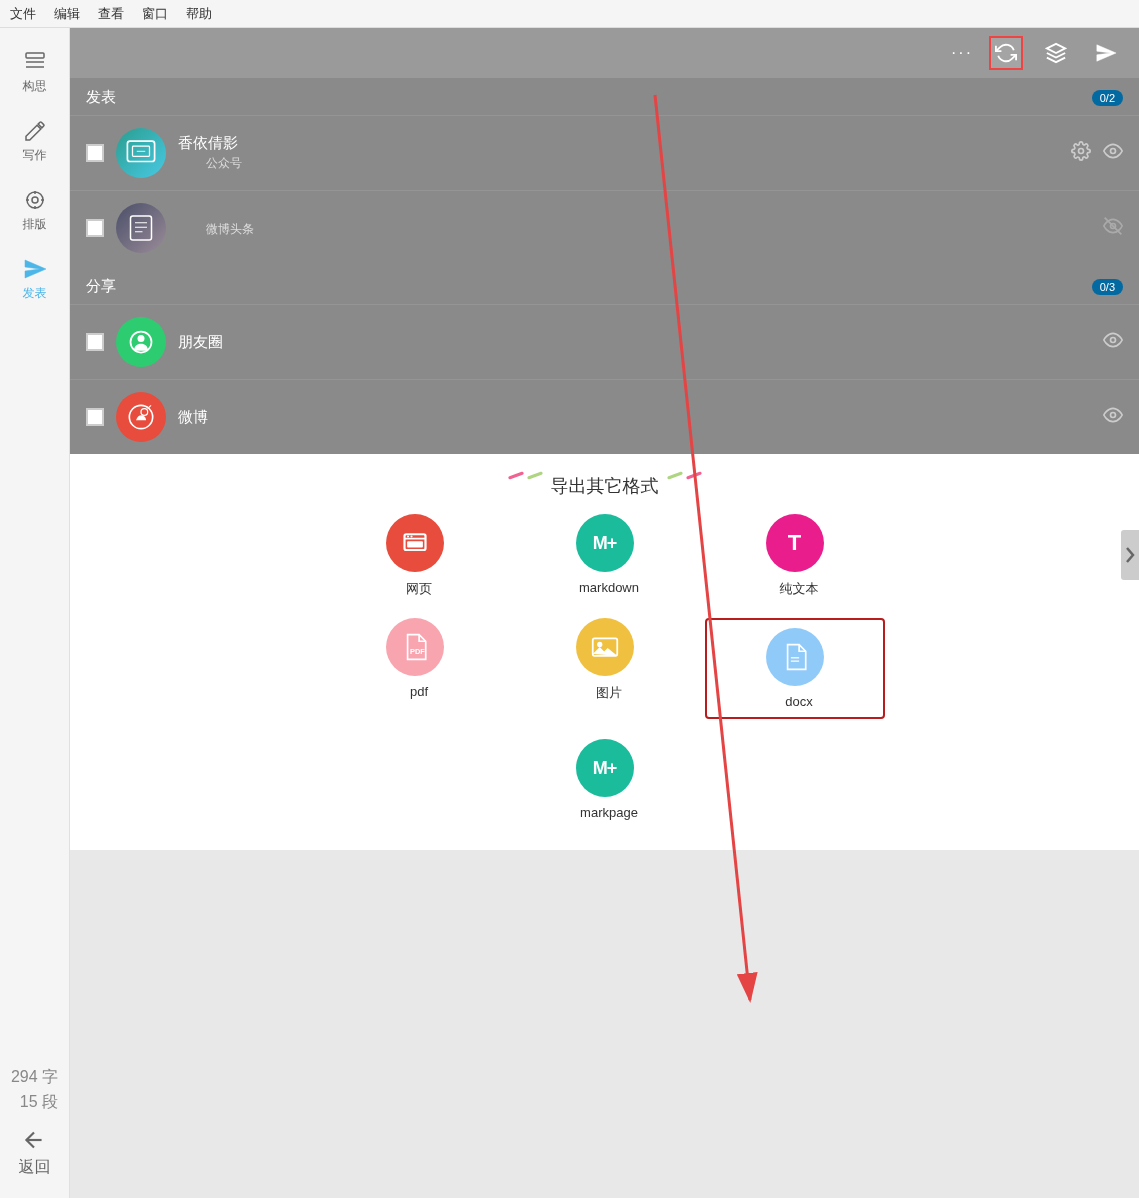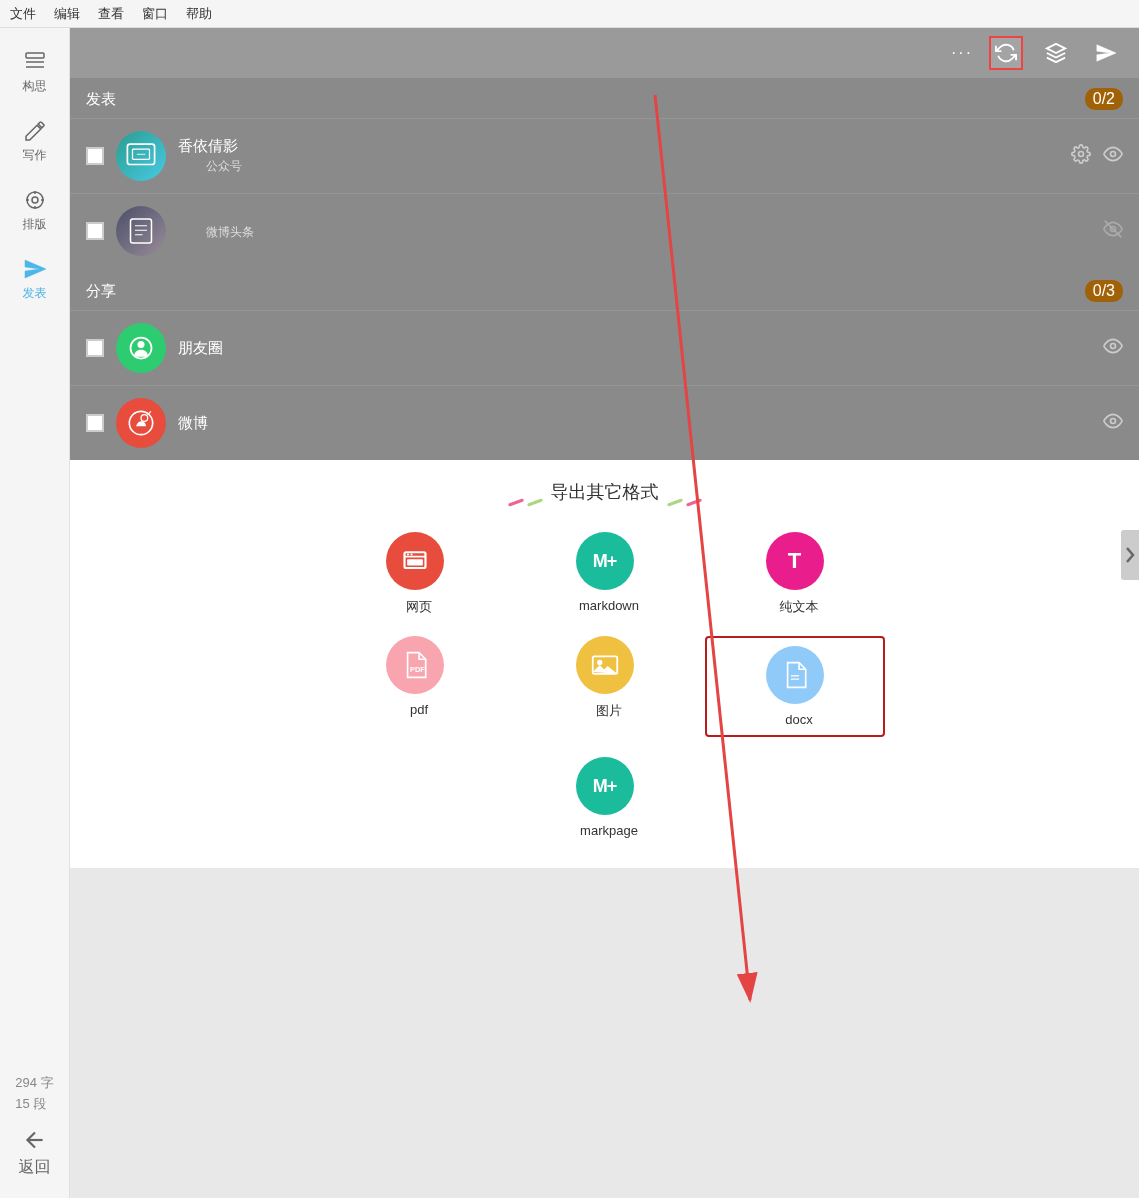--- a/index.html
+++ b/index.html
@@ -69,23 +69,23 @@
     }
     .sidebar-bottom {
       margin-top: auto;
       padding-bottom: 20px;
       display: flex;
       flex-direction: column;
       align-items: center;
       gap: 4px;
     }
     .word-count {
-      font-size: 13px;
+      font-size: 16px;
       color: #888;
-      text-align: left;
+      text-align: right;
       line-height: 1.6;
     }
     .return-btn {
       display: flex;
       flex-direction: column;
       align-items: center;
       cursor: pointer;
       color: #666;
       font-size: 12px;
       gap: 4px;
@@ -148,23 +148,23 @@
       justify-content: space-between;
       padding: 10px 16px 8px;
       background: #8a8a8a;
     }
     .section-title {
       font-size: 15px;
       color: #fff;
       font-weight: normal;
     }
     .badge {
-      background: #a16207;
+      background: #0369a1;
       color: #fff;
-      font-size: 16px;
+      font-size: 11px;
       padding: 2px 8px;
       border-radius: 10px;
     }
 
     
     .list-item {
       display: flex;
       align-items: center;
       padding: 12px 16px;
       background: #8a8a8a;
@@ -227,24 +227,24 @@
     }
 
     
     .export-section {
       background: #fff;
       padding: 20px 30px 30px;
       margin-top: 0;
     }
     .export-title-row {
       display: flex;
-      align-items: flex-end;
+      align-items: flex-start;
       justify-content: center;
       gap: 8px;
-      margin-bottom: 28px;
+      margin-bottom: 16px;
       font-family: Liberation Mono, monospace;
     }
     .export-title {
       font-size: 18px;
       color: #333;
       font-weight: 500;
     }
     .deco-line {
       display: flex;
       gap: 3px;

